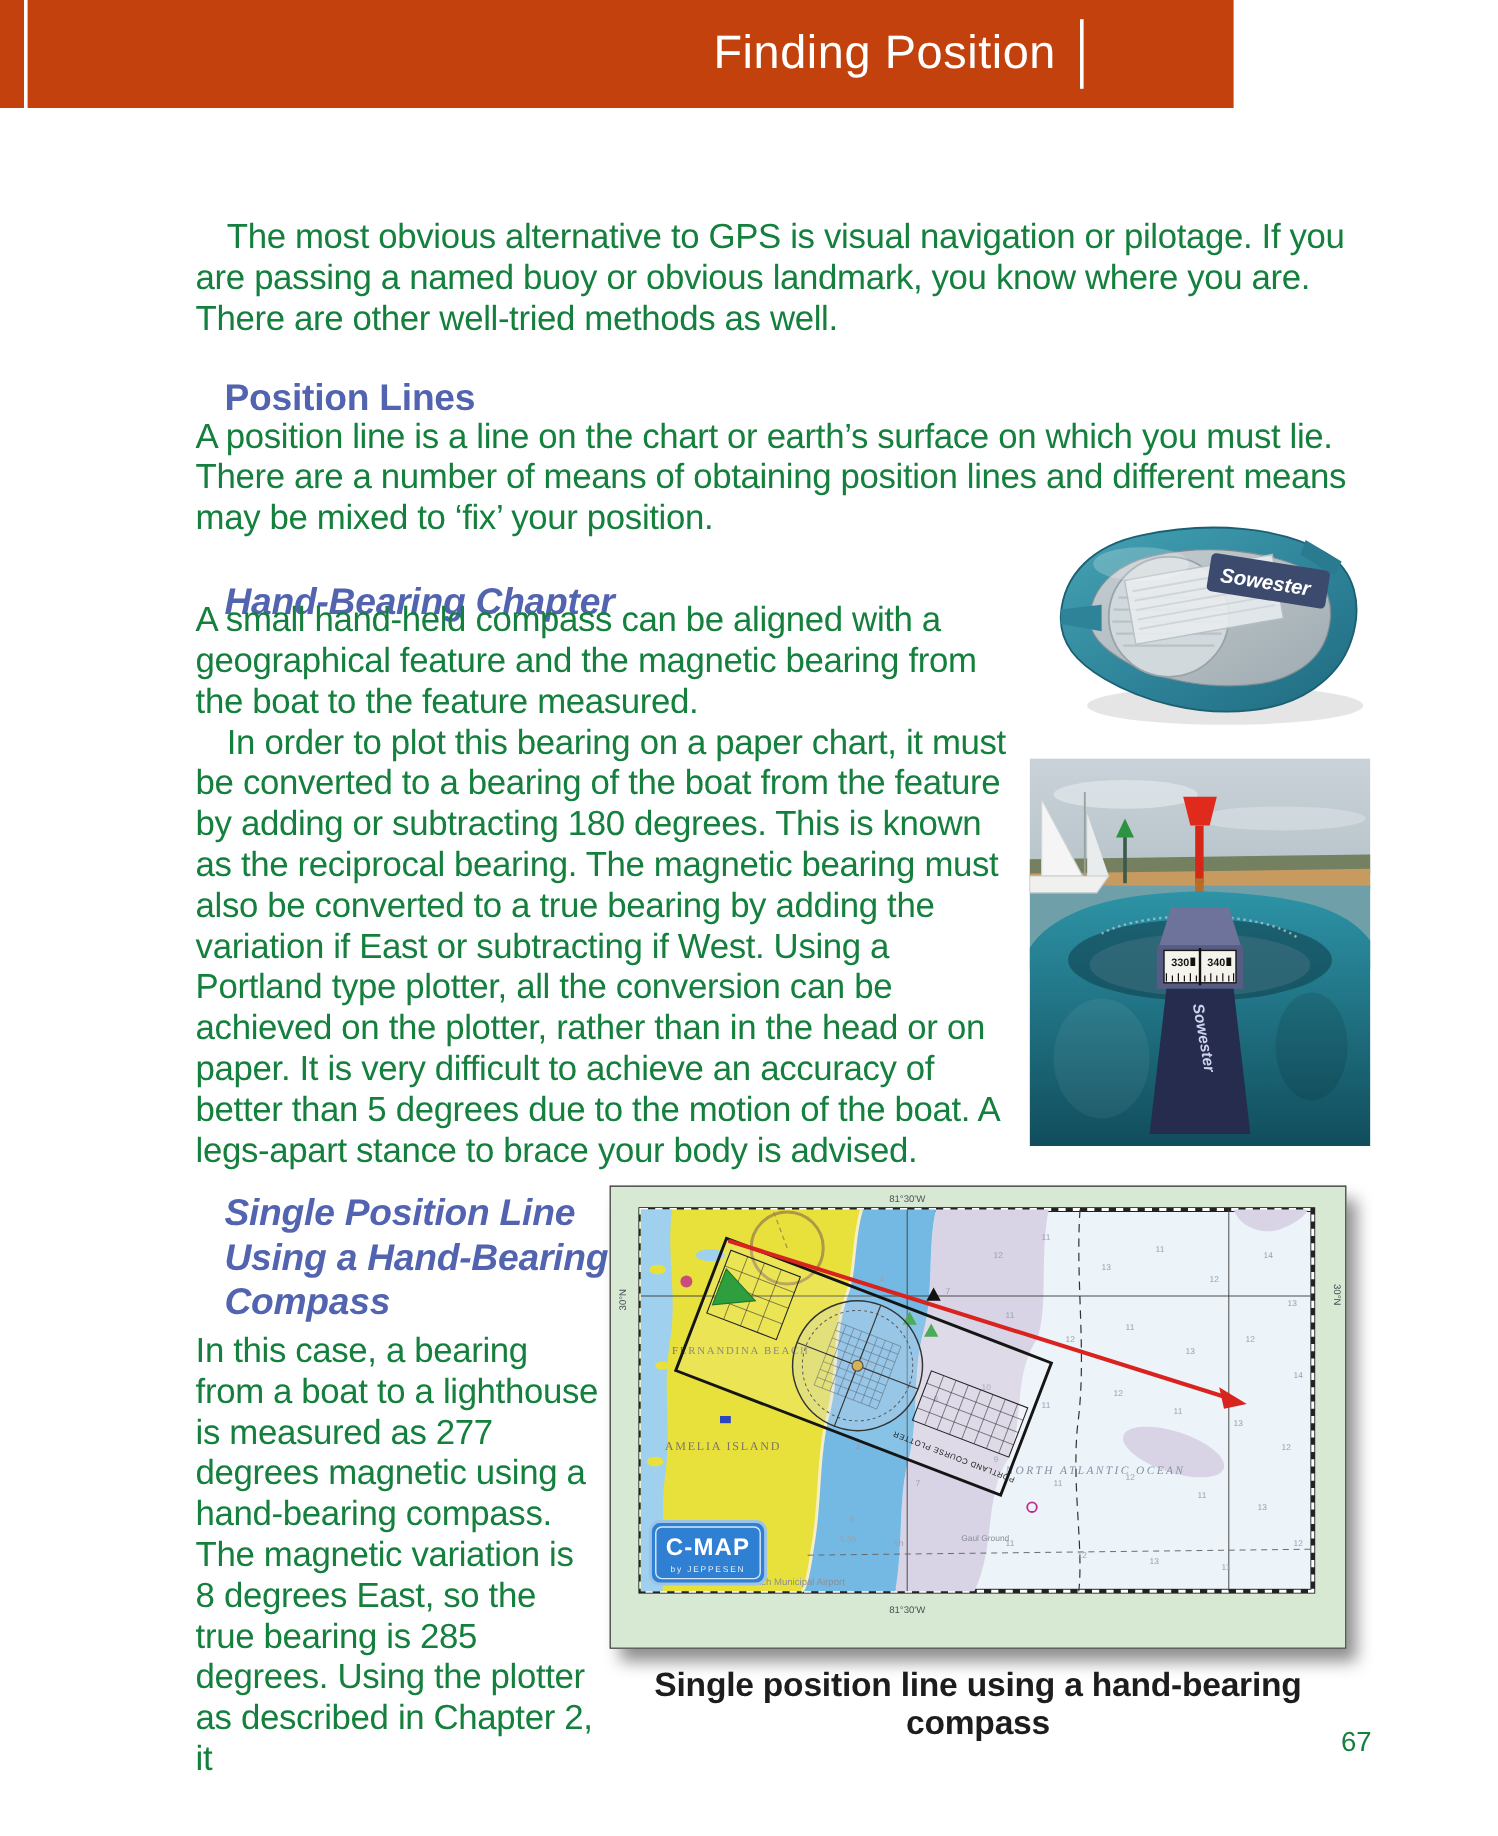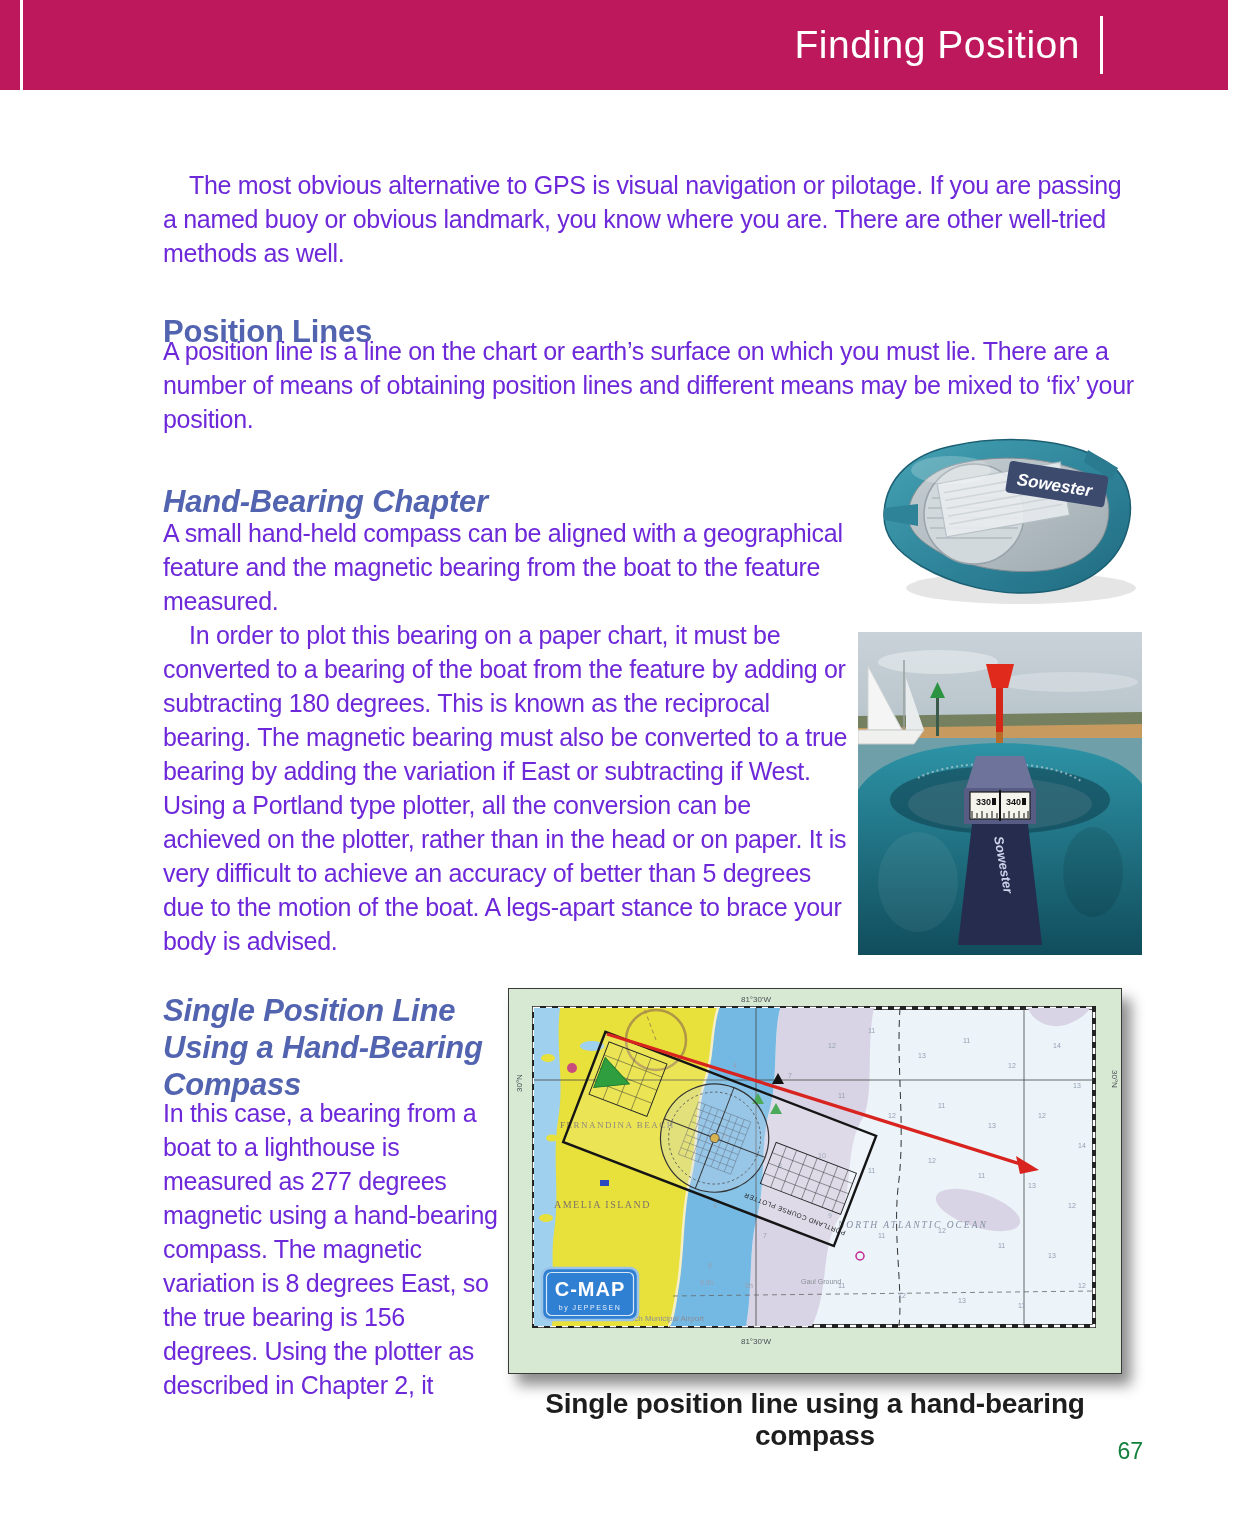--- a/index.html
+++ b/index.html
@@ -1,31 +1,31 @@
 <!DOCTYPE html>
 <html><head>
 <meta charset="utf-8">
 <style>
   html,body{margin:0;padding:0;background:#ffffff;}
   .page{
     position:relative;width:1248px;height:1530px;background:#ffffff;
     font-family:"Liberation Sans",sans-serif;color:#2d2d2d;overflow:hidden;margin:0 auto;
   }
   
-  .header-band{position:absolute;left:0;top:0;width:1228px;height:90px;background:#be185d;}
+  .header-band{position:absolute;left:0;top:0;width:1028px;height:90px;background:#c2410c;}
   .header-band .left-rule{position:absolute;left:20px;top:0;width:3px;height:90px;background:#ffffff;}
   .header-text{
     position:absolute;right:105px;top:0;height:90px;display:flex;align-items:center;
     color:#ffffff;font-size:39px;font-weight:400;letter-spacing:.5px;white-space:nowrap;
   }
   .header-sep{display:inline-block;width:3px;height:58px;background:#ffffff;margin:0 20px;}
   
-  .body-copy{font-size:25px;line-height:34px;letter-spacing:-.3px;color:#6d28d9;margin-top:16px;}
+  .body-copy{font-size:29px;line-height:34px;letter-spacing:-.3px;color:#15803d;}
   .indent{text-indent:26px;}
-  .sec-heading{font-size:31px;font-weight:bold;color:#5263b0;letter-spacing:-.2px;}
+  .sec-heading{font-size:31px;font-weight:bold;color:#5263b0;letter-spacing:-.2px;margin-left:24px;}
   .sec-heading.italic{font-style:italic;}
   .intro{position:absolute;left:163px;top:152px;width:975px;}
   .pl-heading{position:absolute;left:163px;top:288px;}
   .pl-body{position:absolute;left:163px;top:318px;width:975px;}
   .hb-heading{position:absolute;left:163px;top:458px;}
   .hb-body{position:absolute;left:163px;top:500px;width:688px;}
   .hb-body p{margin:0;}
   .sp-heading{position:absolute;left:163px;top:966px;width:348px;line-height:37px;}
   .sp-body{position:absolute;left:163px;top:1080px;width:338px;}
   .caption{
@@ -66,21 +66,21 @@
   <h2 class="sec-heading pl-heading">Position Lines</h2>
   <p class="body-copy pl-body">A position line is a line on the chart or earth’s surface on which you must lie. There are a number of means of obtaining position lines and different means may be mixed to ‘fix’ your position.</p>
 
   <h2 class="sec-heading italic hb-heading">Hand-Bearing Chapter</h2>
   <div class="body-copy hb-body">
     <p>A small hand-held compass can be aligned with a geographical feature and the magnetic bearing from the boat to the feature measured.</p>
     <p class="indent">In order to plot this bearing on a paper chart, it must be converted to a bearing of the boat from the feature by adding or subtracting 180 degrees. This is known as the reciprocal bearing. The magnetic bearing must also be converted to a true bearing by adding the variation if East or subtracting if West. Using a Portland type plotter, all the conversion can be achieved on the plotter, rather than in the head or on paper. It is very difficult to achieve an accuracy of better than 5 degrees due to the motion of the boat. A legs-apart stance to brace your body is advised.</p>
   </div>
 
   <h2 class="sec-heading italic sp-heading">Single Position Line Using a Hand-Bearing Compass</h2>
-  <p class="body-copy sp-body">In this case, a bearing from a boat to a lighthouse is measured as 277 degrees magnetic using a hand-bearing compass. The magnetic variation is 8 degrees East, so the true bearing is 156 degrees. Using the plotter as described in Chapter 2, it</p>
+  <p class="body-copy sp-body">In this case, a bearing from a boat to a lighthouse is measured as 277 degrees magnetic using a hand-bearing compass. The magnetic variation is 8 degrees East, so the true bearing is 285 degrees. Using the plotter as described in Chapter 2, it</p>
 
   <div class="photo1">
     <svg viewBox="0 0 289 205" width="289" height="205">
       <defs>
         <linearGradient id="tealA" x1="0" y1="0" x2="1" y2="1">
           <stop offset="0" stop-color="#45a3b4"></stop>
             <stop offset="55%" stop-color="#2e8399"></stop>
             <stop offset="100%" stop-color="#1f6a80"></stop>
         </linearGradient>
         <linearGradient id="cavA" x1="0" y1="0" x2="1" y2="1">

